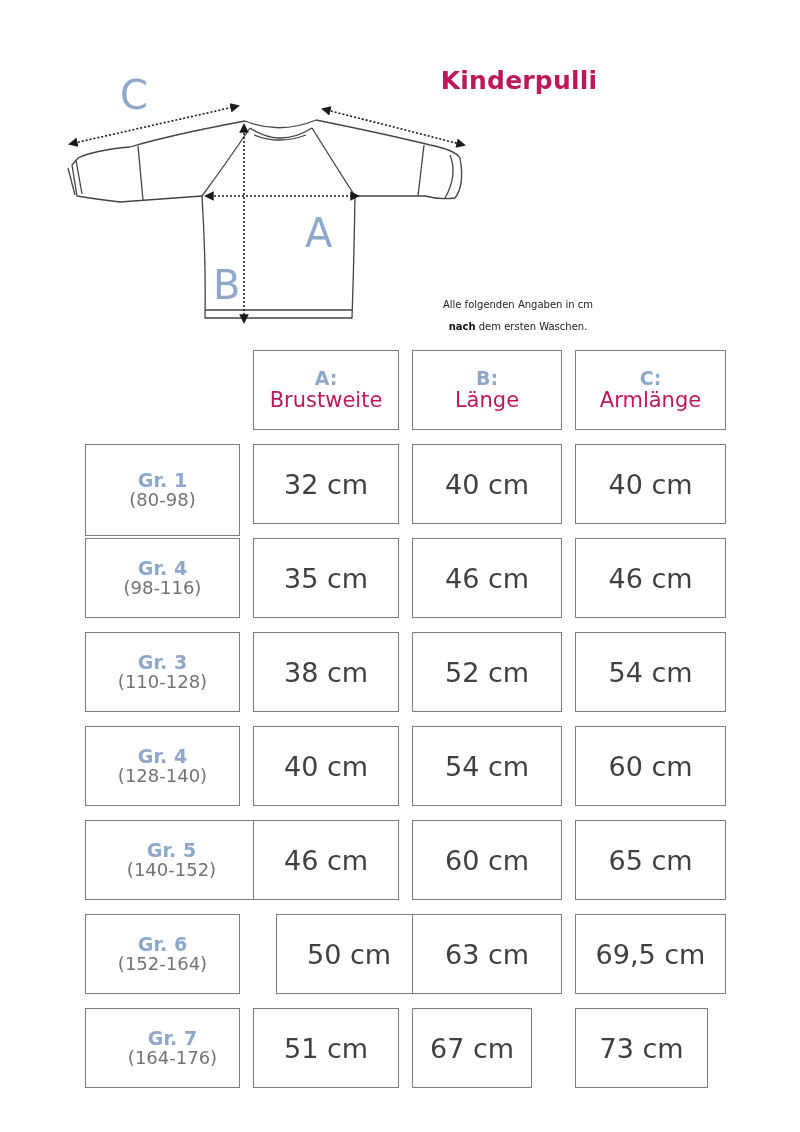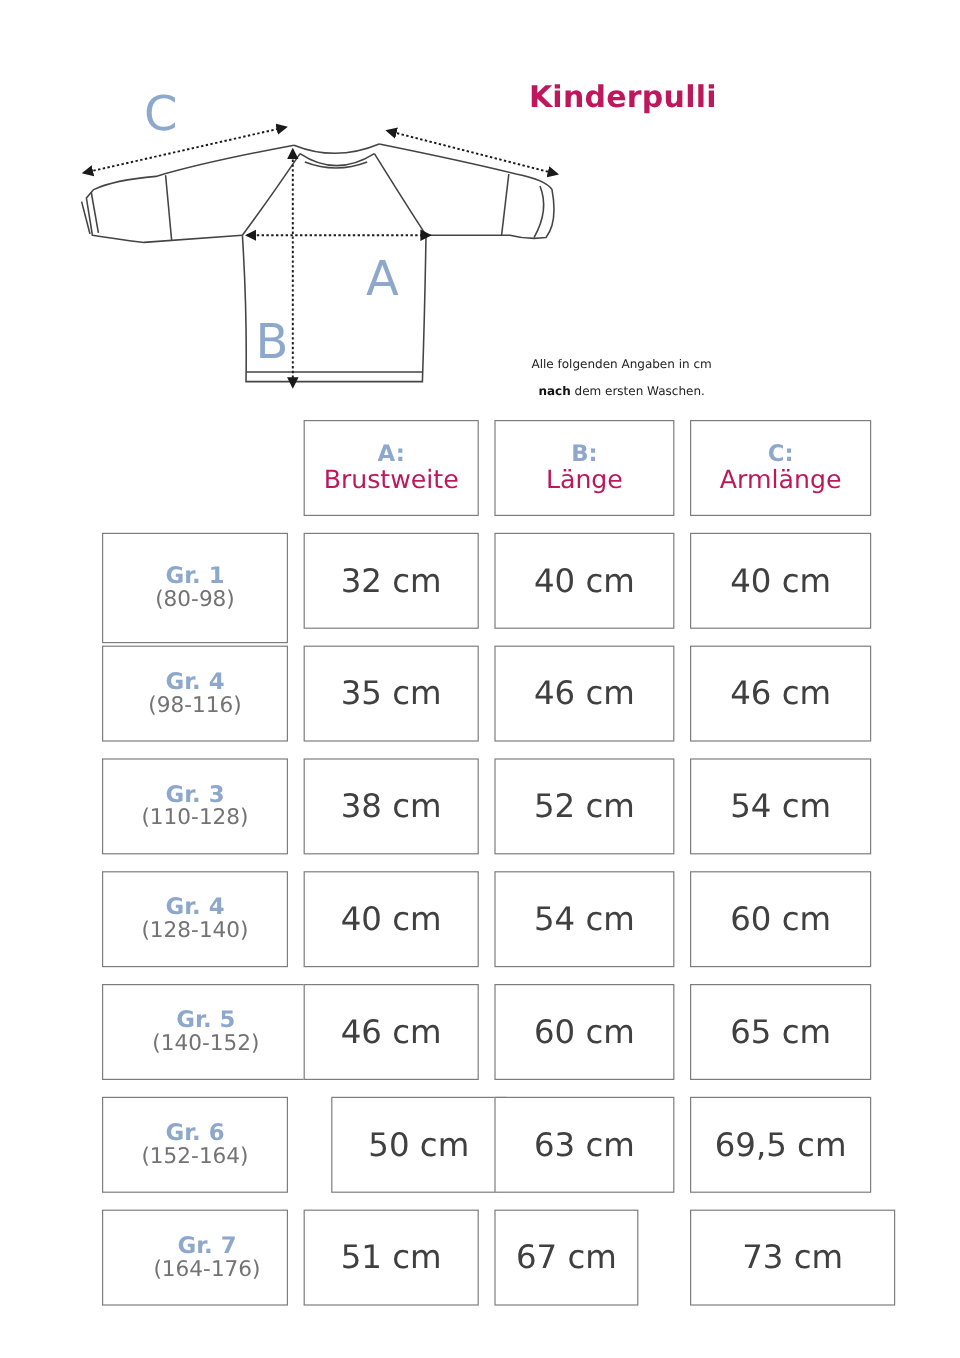--- a/index.html
+++ b/index.html
@@ -164,16 +164,16 @@
     <div class="box lbl" style="left: 85px; top: 1008px; width: 155px; height: 80px; padding-left: 20px;">
       <div class="k">Gr. 7</div>
       <div class="v">(164-176)</div>
     </div>
     <div class="box" style="left: 253px; top: 1008px; width: 146px; height: 80px;">
       <span class="val">51 cm</span>
     </div>
     <div class="box" style="left: 412px; top: 1008px; width: 120px; height: 80px;">
       <span class="val">67 cm</span>
     </div>
-    <div class="box" style="left: 575px; top: 1008px; width: 171px; height: 80px;">
+    <div class="box" style="left: 575px; top: 1008px; width: 133px; height: 80px;">
       <span class="val">73 cm</span>
     </div>
   </div>
 
 </body></html>

